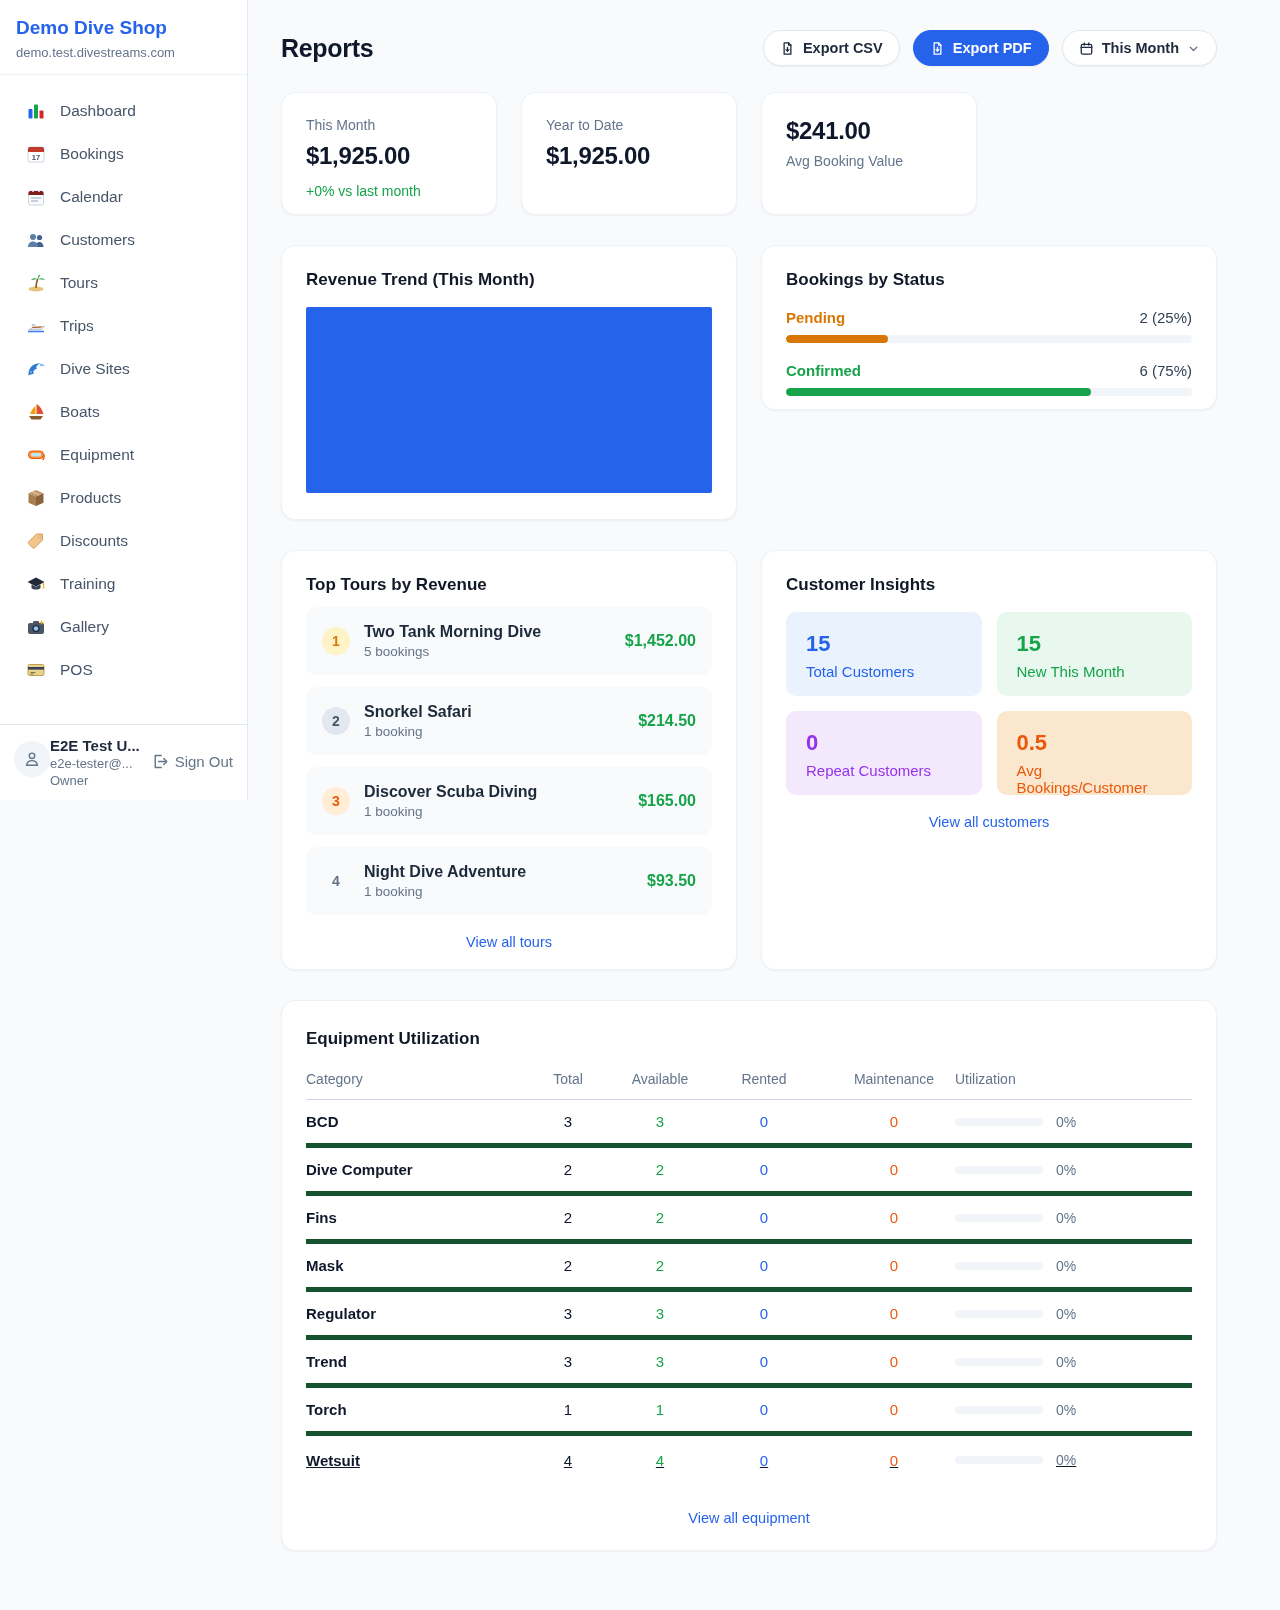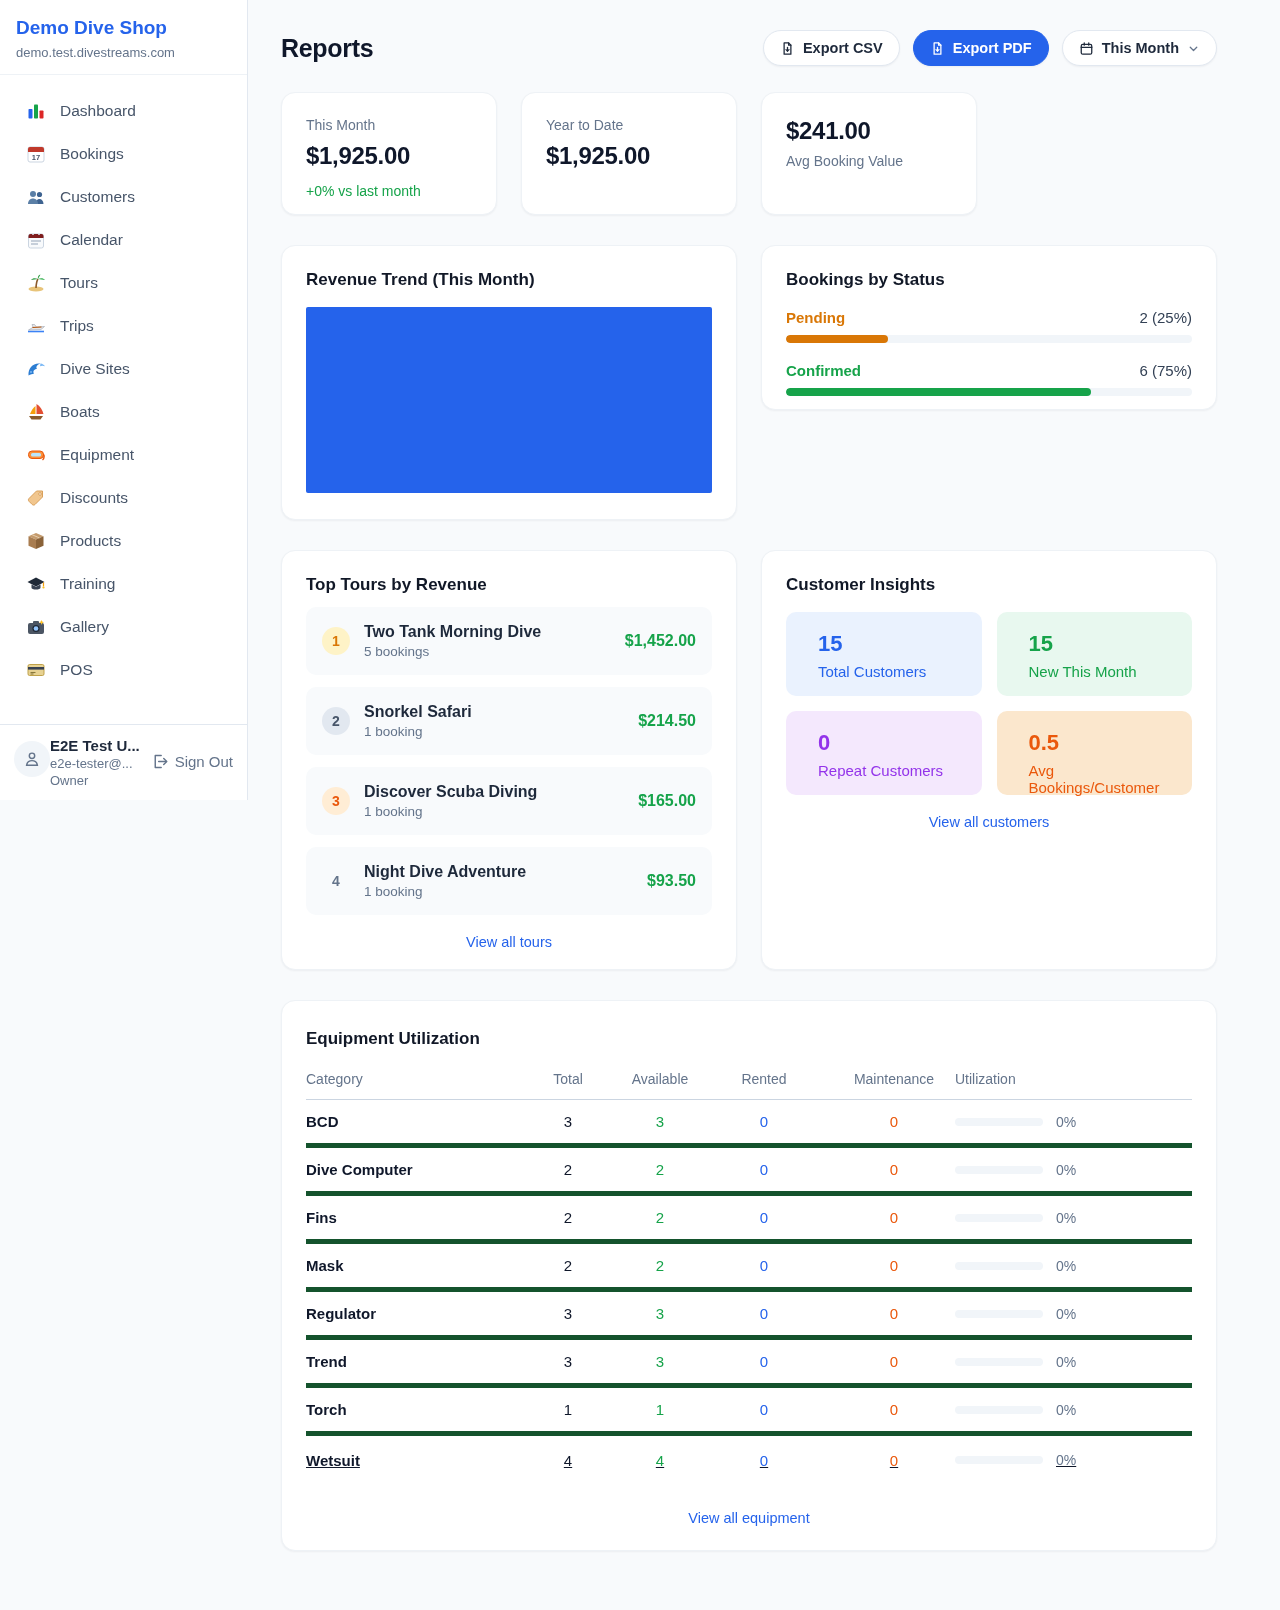--- a/index.html
+++ b/index.html
@@ -60,21 +60,21 @@
   .tour-row { display:flex; align-items:center; gap:14px; background:#f8fafc; border-radius:10px; padding:12px 16px; margin-top:12px; min-height:68px; }
   .rank { width:28px; height:28px; border-radius:50%; display:flex; align-items:center; justify-content:center; font-size:14px; font-weight:700; flex:0 0 28px; }
   .tour-info { flex:1; min-width:0; }
   .tour-name { font-size:16px; font-weight:700; color:#1e293b; }
   .tour-bookings { font-size:13.5px; color:#64748b; margin-top:3px; }
   .tour-amount { font-size:16px; font-weight:700; color:var(--green); }
   .view-link { display:block; text-align:center; color:var(--link); font-size:14.5px; margin-top:19px; cursor:pointer; text-decoration:none; }
 
   
   .insight-grid { display:grid; grid-template-columns:1fr 1fr; gap:15px; margin-top:17px; }
-  .tile { border-radius:10px; padding:19px 32px; height:84px; }
+  .tile { border-radius:10px; padding:19px 20px; height:84px; }
   .tile-value { font-size:22px; font-weight:800; }
   .tile-label { font-size:15px; margin-top:6px; }
 
   
   .equip-card { padding:28px 24px 24px; margin-bottom:47px; }
   .tbl { margin-top:22px; }
   .tr { display:grid; grid-template-columns:205px 114px 70px 138px 122px 1fr; align-items:center; }
   .th { font-size:14px; color:#64748b; padding-bottom:12px; border-bottom:1px solid #cbd5e1; }
   .row { height:48px; border-bottom:5px solid #14532d; font-size:15px; }
   .row:last-of-type { border-bottom:none;text-decoration:underline; }
@@ -108,39 +108,39 @@
     <li>
       <svg class="ic" viewBox="0 0 20 20">
           <rect x="2" y="3" width="16" height="15" rx="2" fill="#fff" stroke="#cbd5e1"></rect>
           <path d="M2 5a2 2 0 0 1 2-2h12a2 2 0 0 1 2 2v3H2z" fill="#c0392b"></path>
           <text x="10" y="15.5" font-size="7.5" font-weight="bold" fill="#475569" text-anchor="middle">17</text>
         </svg>
       <span class="lbl">Bookings</span>
       </li>
     <li>
       <svg class="ic" viewBox="0 0 20 20">
-          <circle cx="13.5" cy="7.5" r="2.6" fill="#3e6390"></circle>
-          <path d="M9.5 17c0-3 1.8-5 4-5s4 2 4 5z" fill="#3e6390"></path>
-          <circle cx="7" cy="7" r="3" fill="#5b7fa6"></circle>
-          <path d="M2 17c0-3.3 2.2-5.5 5-5.5s5 2.2 5 5.5z" fill="#5b7fa6"></path>
-        </svg>
-      <span class="lbl">Customers</span>
-      </li>
-    <li>
-      <svg class="ic" viewBox="0 0 20 20">
           <rect x="2.5" y="4" width="15" height="14" rx="2" fill="#f8fafc" stroke="#cbd5e1"></rect>
           <path d="M2.5 6a2 2 0 0 1 2-2h11a2 2 0 0 1 2 2v2h-15z" fill="#7f1d1d"></path>
           <circle cx="7" cy="4" r="1" fill="#e2e8f0"></circle>
           <circle cx="13" cy="4" r="1" fill="#e2e8f0"></circle>
           <path d="M5 11h10M5 14h7" stroke="#94a3b8" stroke-width="1.2"></path>
         </svg>
       <span class="lbl">Calendar</span>
       </li>
     <li>
       <svg class="ic" viewBox="0 0 20 20">
+          <circle cx="13.5" cy="7.5" r="2.6" fill="#3e6390"></circle>
+          <path d="M9.5 17c0-3 1.8-5 4-5s4 2 4 5z" fill="#3e6390"></path>
+          <circle cx="7" cy="7" r="3" fill="#5b7fa6"></circle>
+          <path d="M2 17c0-3.3 2.2-5.5 5-5.5s5 2.2 5 5.5z" fill="#5b7fa6"></path>
+        </svg>
+      <span class="lbl">Customers</span>
+      </li>
+    <li>
+      <svg class="ic" viewBox="0 0 20 20">
           <ellipse cx="10" cy="16" rx="7.5" ry="2.5" fill="#e8c47a"></ellipse>
           <path d="M10 15c.2-4 .5-7 2-9" stroke="#8b5a2b" stroke-width="1.6" fill="none"></path>
           <path d="M12 6C9 4.5 6.5 5 5 7c2.5-.5 5-.5 7-1z" fill="#2e9e44"></path>
           <path d="M12 6c3-1.5 5.5-1 7 1-2.5-.5-5-.5-7-1z" fill="#34b04f"></path>
           <path d="M12 6c-.5-2.5.5-4 2.5-4.5-1 1.5-1.5 3-2.5 4.5z" fill="#2e9e44"></path>
         </svg>
       <span class="lbl">Tours</span>
       </li>
     <li>
       <svg class="ic" viewBox="0 0 20 20">
@@ -169,33 +169,33 @@
     <li>
       <svg class="ic" viewBox="0 0 20 20">
           <rect x="2.5" y="6" width="15" height="7.5" rx="3.5" fill="#fb923c" stroke="#ea580c"></rect>
           <rect x="5" y="8" width="10" height="3.5" rx="1.5" fill="#bae6fd"></rect>
           <path d="M17 9.5c1.5 0 1.5 4-0.5 5.5" stroke="#ea580c" stroke-width="1.5" fill="none"></path>
         </svg>
       <span class="lbl">Equipment</span>
       </li>
     <li>
       <svg class="ic" viewBox="0 0 20 20">
-          <path d="M3 10.5L10.5 3h6v6L9 16.5c-.8.8-2 .8-2.8 0L3 13.3c-.8-.8-.8-2 0-2.8z" fill="#f1c68e" stroke="#d9a05b"></path>
-          <circle cx="14" cy="6" r="1.3" fill="#fff" stroke="#d9a05b"></circle>
-        </svg>
-      <span class="lbl">Discounts</span>
-      </li>
-    <li>
-      <svg class="ic" viewBox="0 0 20 20">
           <path d="M10 2l7.5 3.2L10 8.5 2.5 5.2z" fill="#c49a6c"></path>
           <path d="M2.5 5.2L10 8.5V18l-7.5-3.3z" fill="#a97d50"></path>
           <path d="M17.5 5.2L10 8.5V18l7.5-3.3z" fill="#8a6238"></path>
           <path d="M6 3.7l7.5 3.2" stroke="#e7cfae" stroke-width="1"></path>
         </svg>
       <span class="lbl">Products</span>
+      </li>
+    <li>
+      <svg class="ic" viewBox="0 0 20 20">
+          <path d="M3 10.5L10.5 3h6v6L9 16.5c-.8.8-2 .8-2.8 0L3 13.3c-.8-.8-.8-2 0-2.8z" fill="#f1c68e" stroke="#d9a05b"></path>
+          <circle cx="14" cy="6" r="1.3" fill="#fff" stroke="#d9a05b"></circle>
+        </svg>
+      <span class="lbl">Discounts</span>
       </li>
     <li>
       <svg class="ic" viewBox="0 0 20 20">
           <path d="M10 3.5L18.5 8 10 12.5 1.5 8z" fill="#1f2937"></path>
           <path d="M5.5 10.5v3.2c0 1 2 1.8 4.5 1.8s4.5-.8 4.5-1.8v-3.2L10 12.8z" fill="#374151"></path>
           <path d="M17.5 8.5v4" stroke="#f59e0b" stroke-width="1.2"></path>
           <circle cx="17.5" cy="13.5" r="1.1" fill="#fbbf24"></circle>
         </svg>
       <span class="lbl">Training</span>
       </li>

